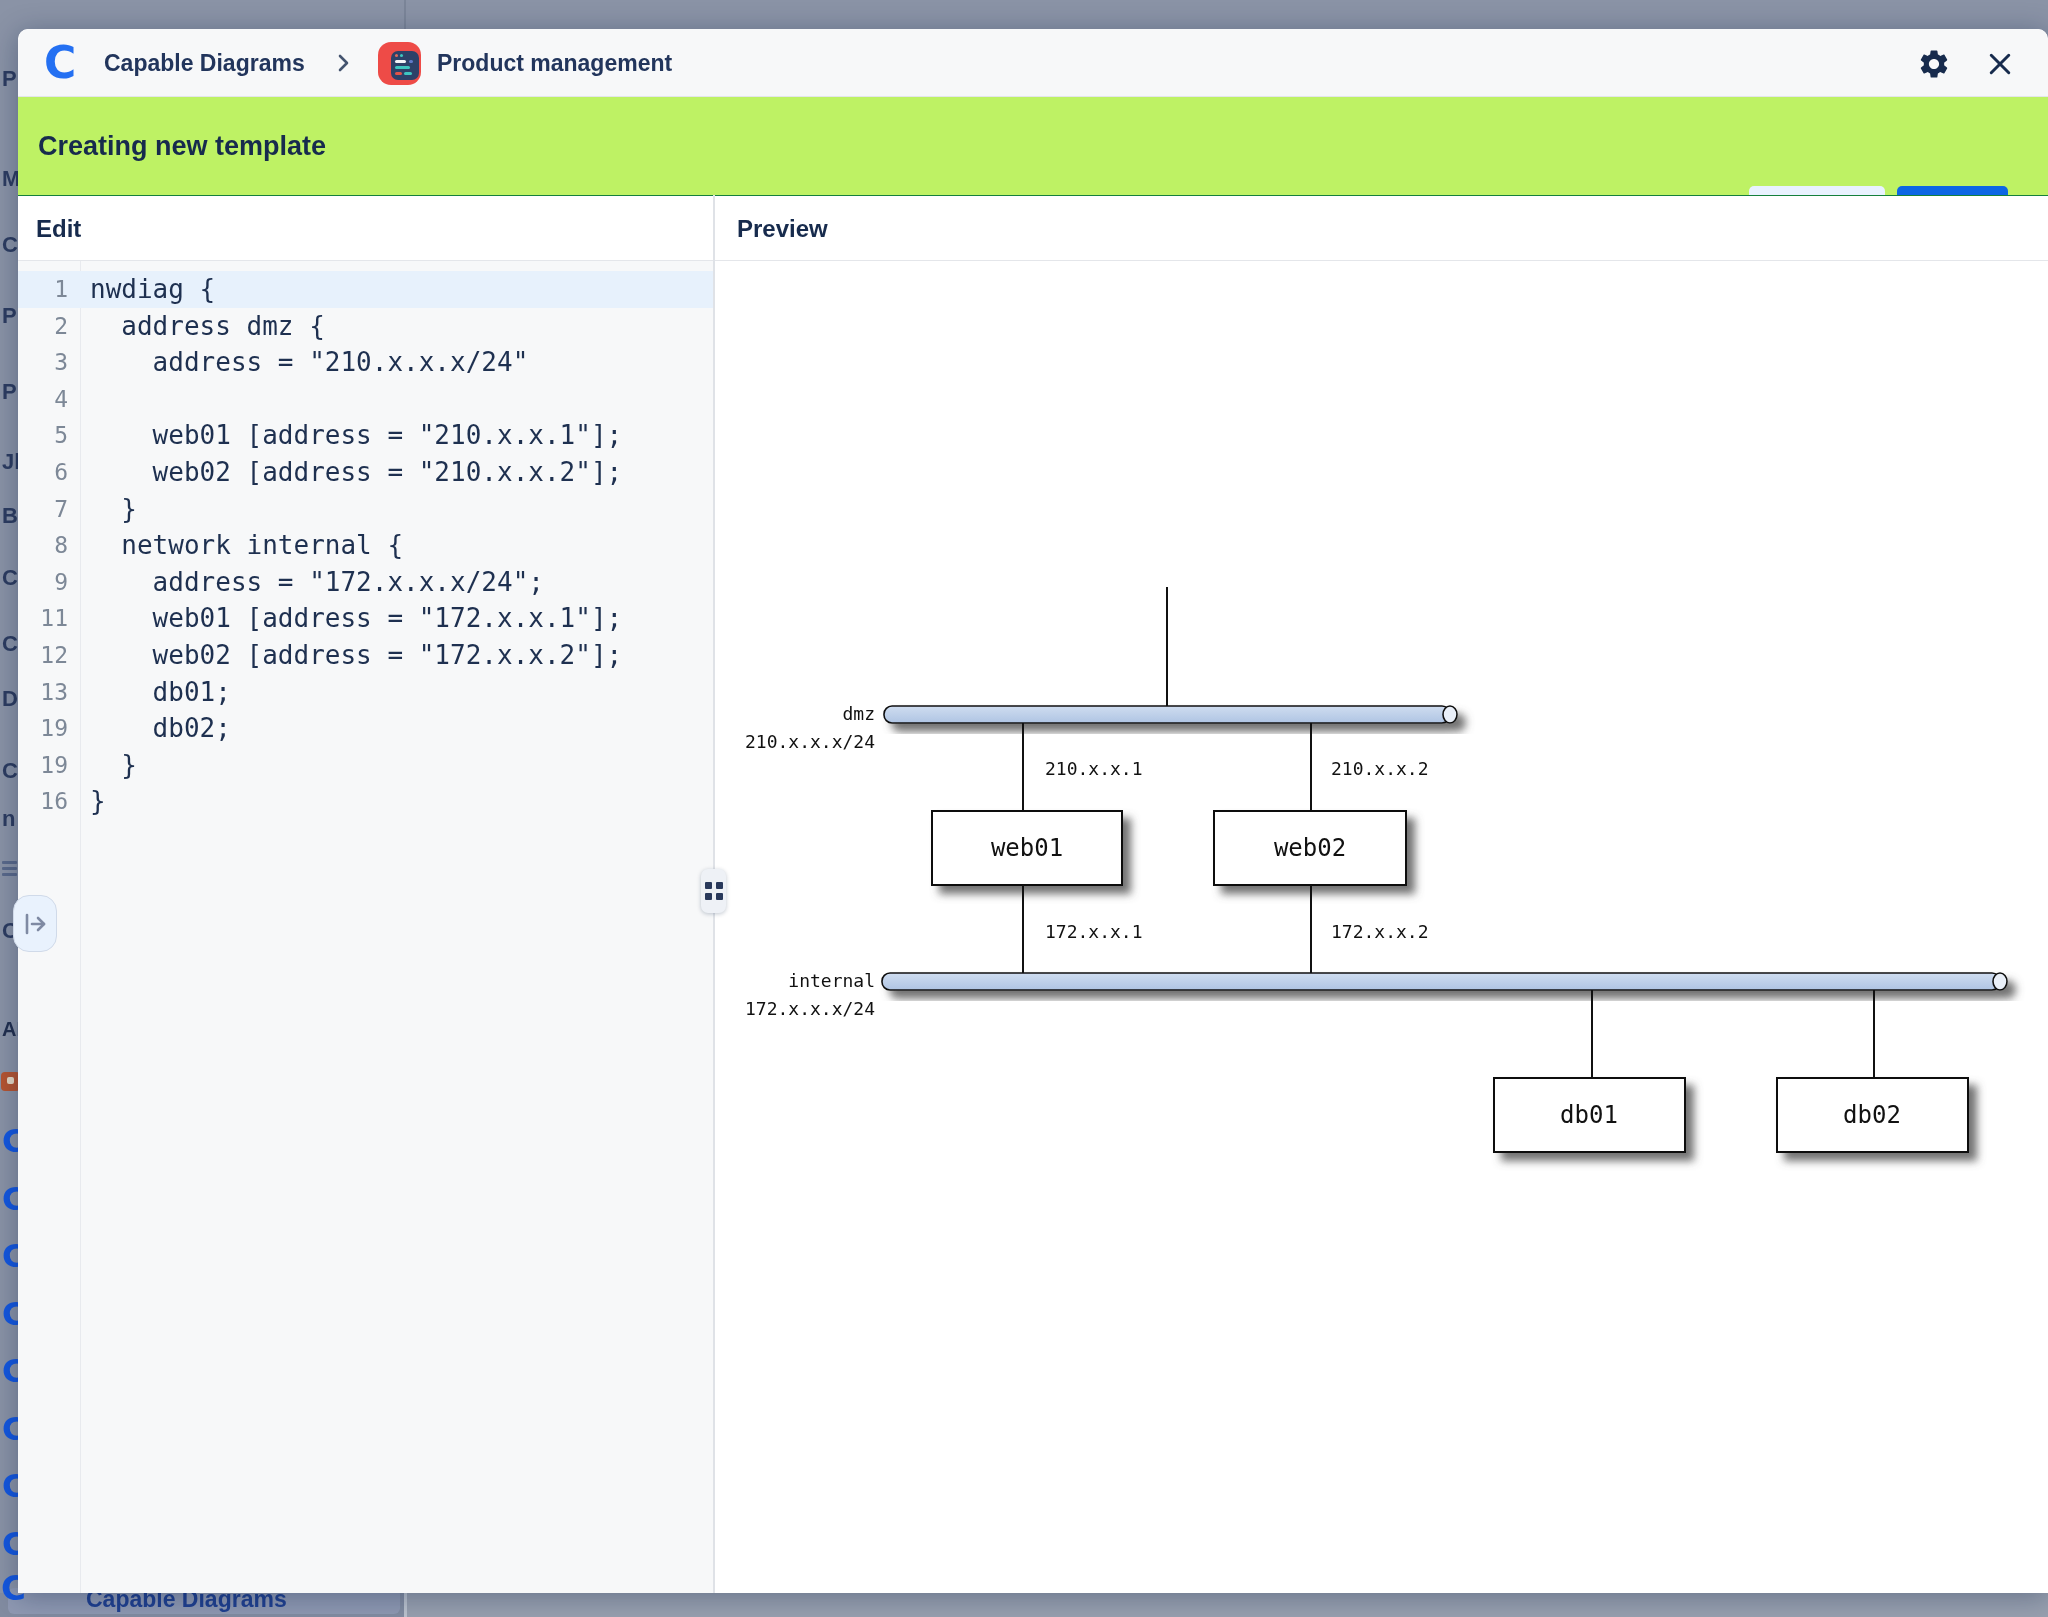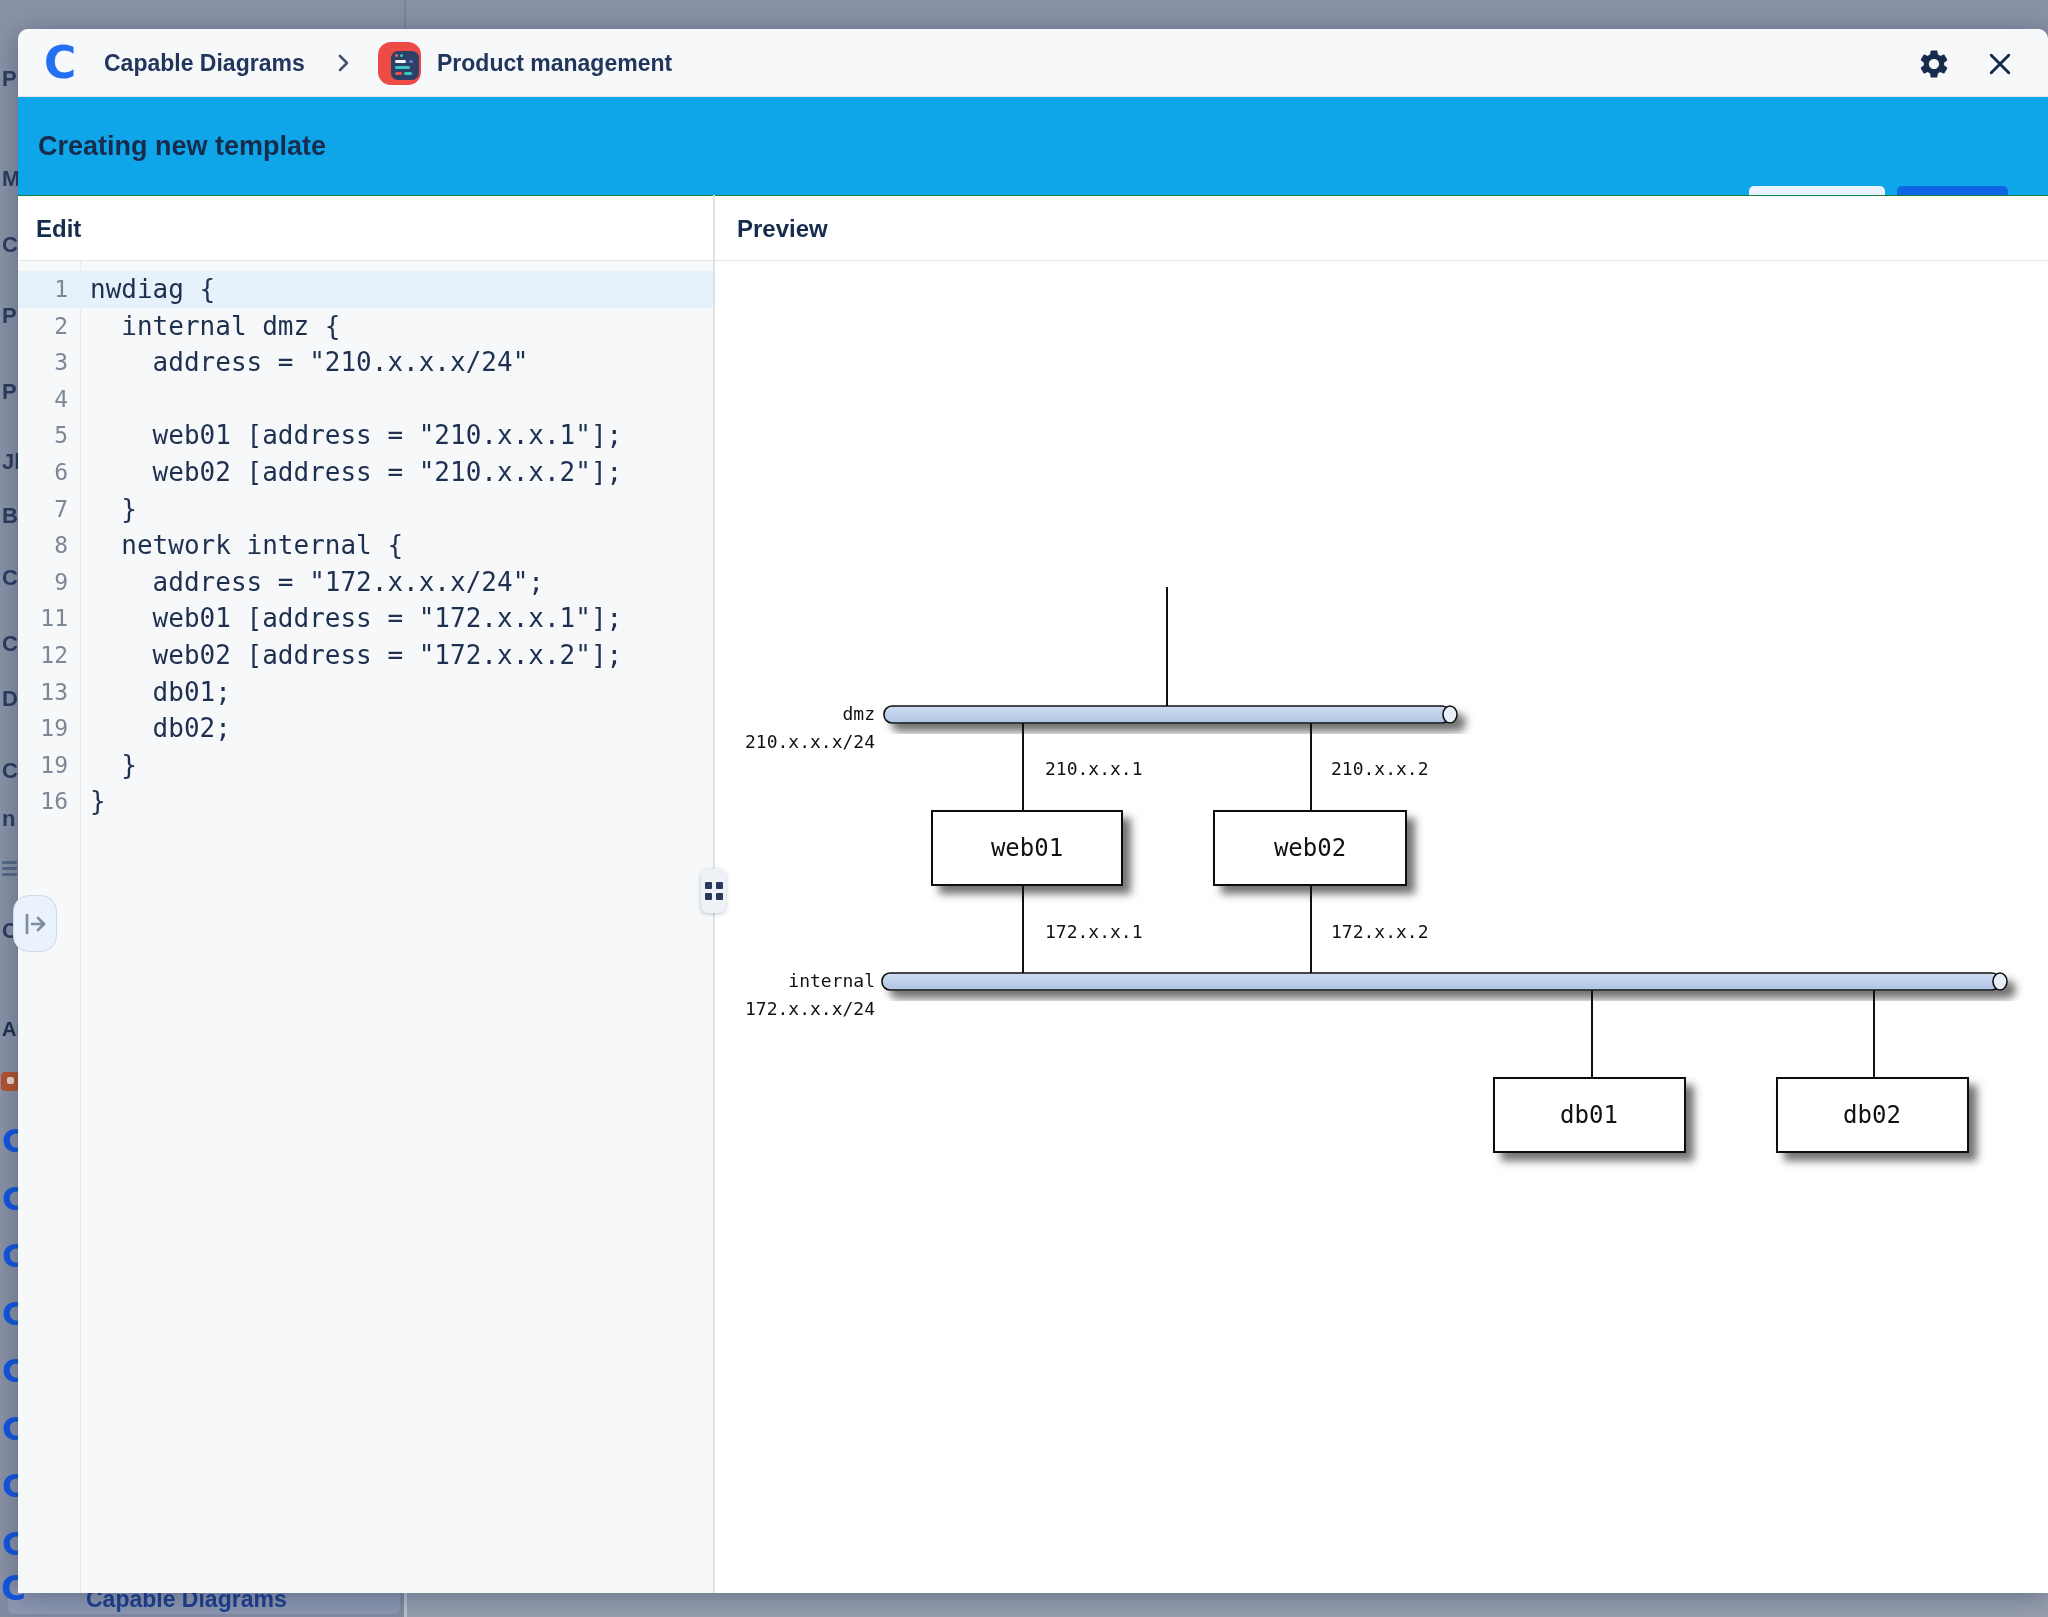--- a/index.html
+++ b/index.html
@@ -43,21 +43,21 @@
   .space-icon .b1 { left:4px; top:9px; width:11px; background:#f3f5f8; }
   .space-icon .b1b { left:18px; top:9px; width:4px; background:#5f79c9; }
   .space-icon .b2 { left:4px; top:15px; width:15px; background:#3ec6c0; }
   .space-icon .b3 { left:4px; top:21px; width:7px; background:#e05348; }
   .space-icon .b3b { left:13px; top:21px; width:8px; background:#3ec6c0; }
   .space-name { position:absolute; left:419px; top:0; height:84px; line-height:68px; font-size:23px; font-weight:600; color:#22355c; }
   .hdr-btn { position:absolute; top:17px; width:36px; height:36px; display:flex; align-items:center; justify-content:center; cursor:pointer; background:none; border:none; }
   .hdr-gear { left:1898px; }
   .hdr-close { left:1964px; }
 
-  .title-row { position:absolute; left:0; top:68px; width:100%; height:98px; background:#0ea5e9; }
+  .title-row { position:absolute; left:0; top:68px; width:100%; height:98px; background:#bef264; }
   .page-title { position:absolute; left:20px; top:0; height:98px; line-height:98px; font-size:27px; font-weight:700; color:#172b4d; }
   .btn { position:absolute; top:89px; height:57px; border:none; border-radius:5px; font-family:inherit; font-size:21px; font-weight:500; cursor:pointer; }
   .btn-cancel { left:1731px; width:136px; background:#e9f2ff; color:#0c66e4; }
   .btn-save { left:1879px; width:111px; background:#0c66e4; color:#ffffff; }
 
   .panels-header { position:absolute; left:0; top:166px; width:100%; height:66px; background:#fff; border-top:1px solid #15803d; border-bottom:1px solid #e4e6ea; }
   .panel-label { position:absolute; top:0; height:66px; line-height:66px; font-size:24px; font-weight:700; color:#172b4d; }
   .lbl-edit { left:18px; }
   .lbl-preview { left:719px; }
 
@@ -183,21 +183,21 @@
     <div class="main">
       <div class="editor-pane">
         <div class="gutter-line"></div>
         <div class="code-lines">
             <div class="code-row active">
               <span class="ln">1</span>
               <span class="cd">nwdiag {</span>
             </div>
             <div class="code-row">
               <span class="ln">2</span>
-              <span class="cd">  internal dmz {</span>
+              <span class="cd">  address dmz {</span>
             </div>
             <div class="code-row">
               <span class="ln">3</span>
               <span class="cd">    address = "210.x.x.x/24"</span>
             </div>
             <div class="code-row">
               <span class="ln">4</span>
               <span class="cd"></span>
             </div>
             <div class="code-row">

